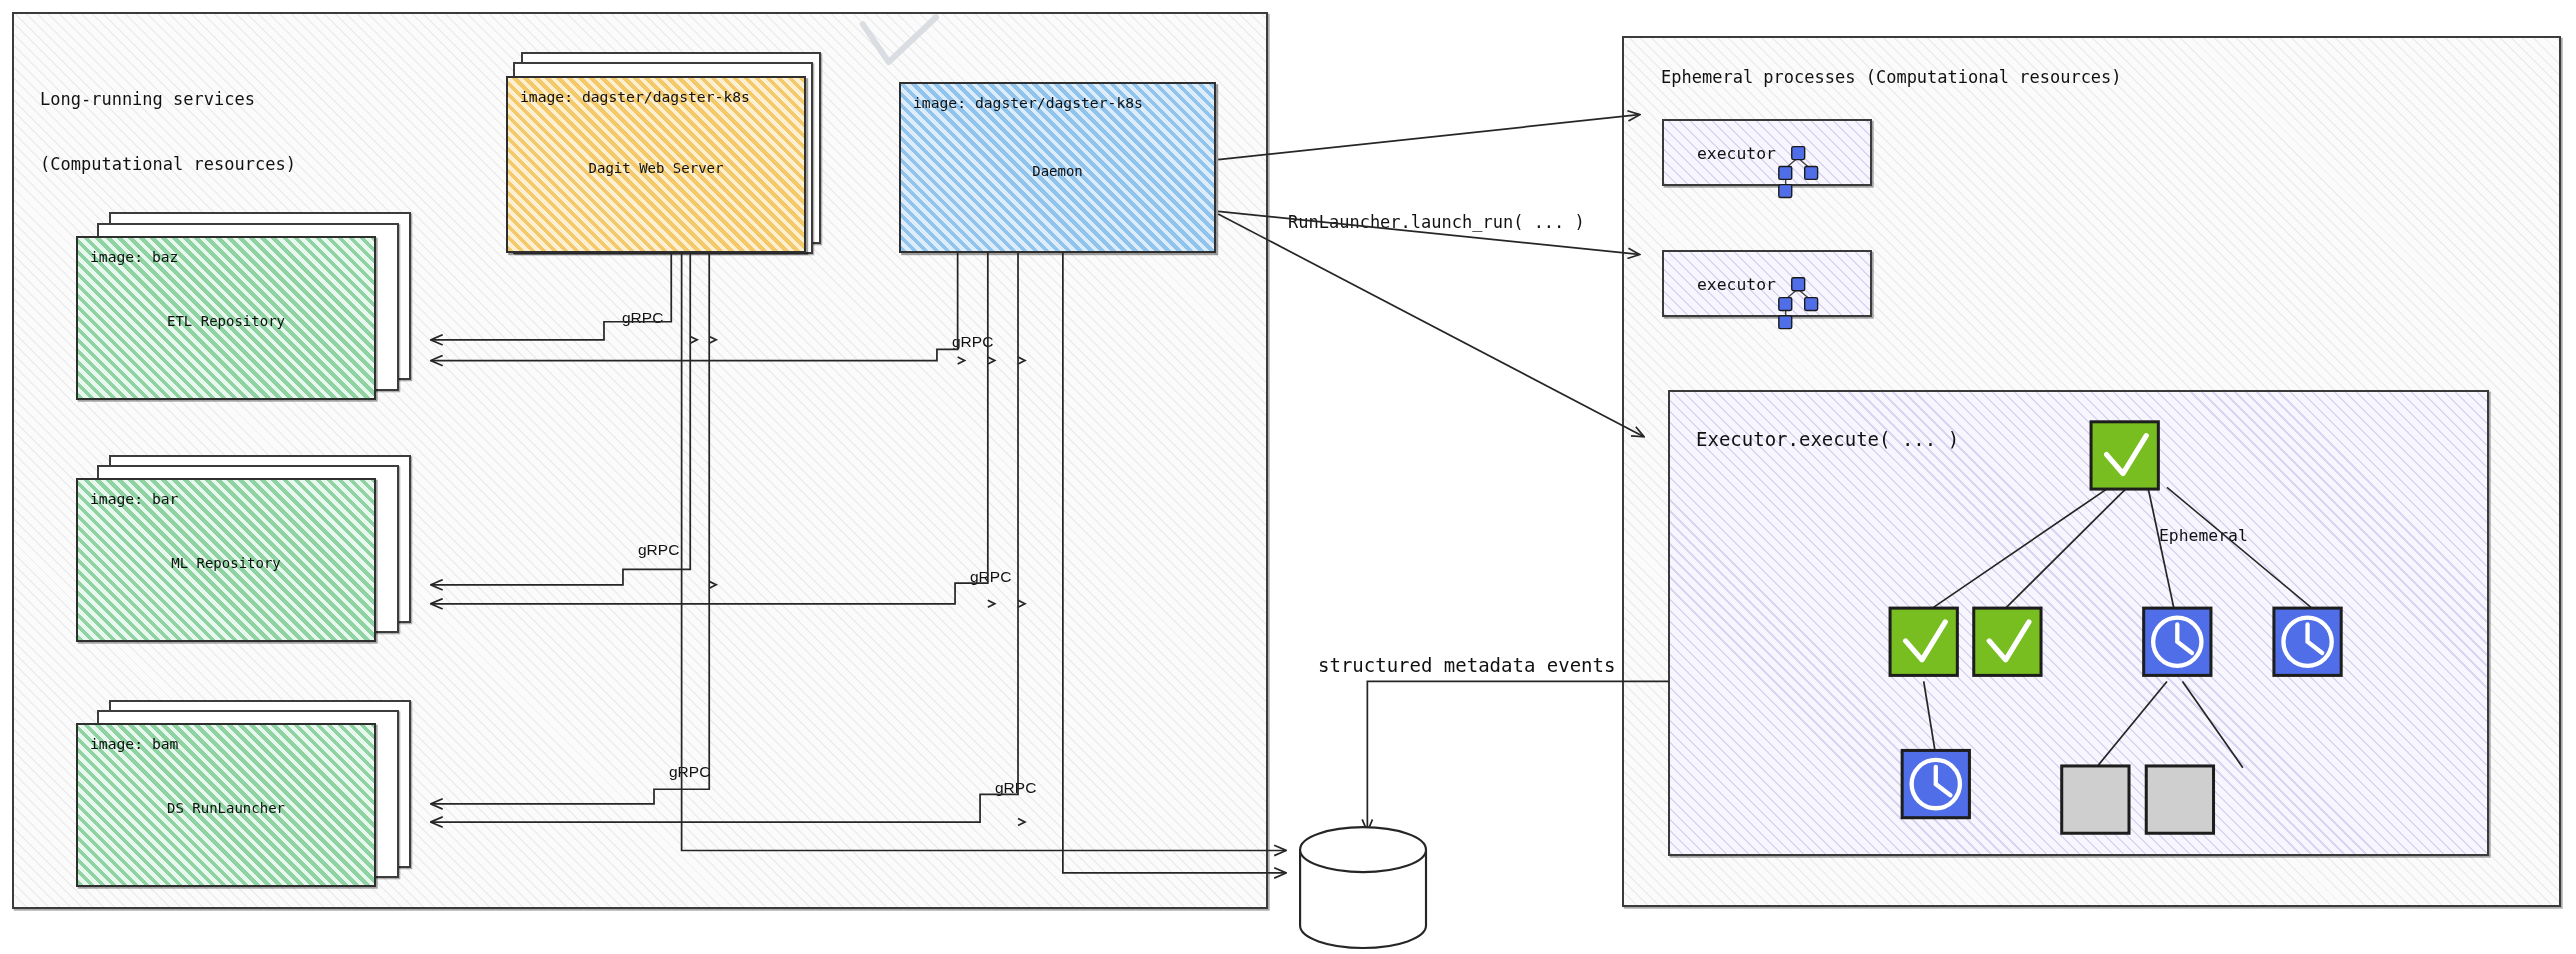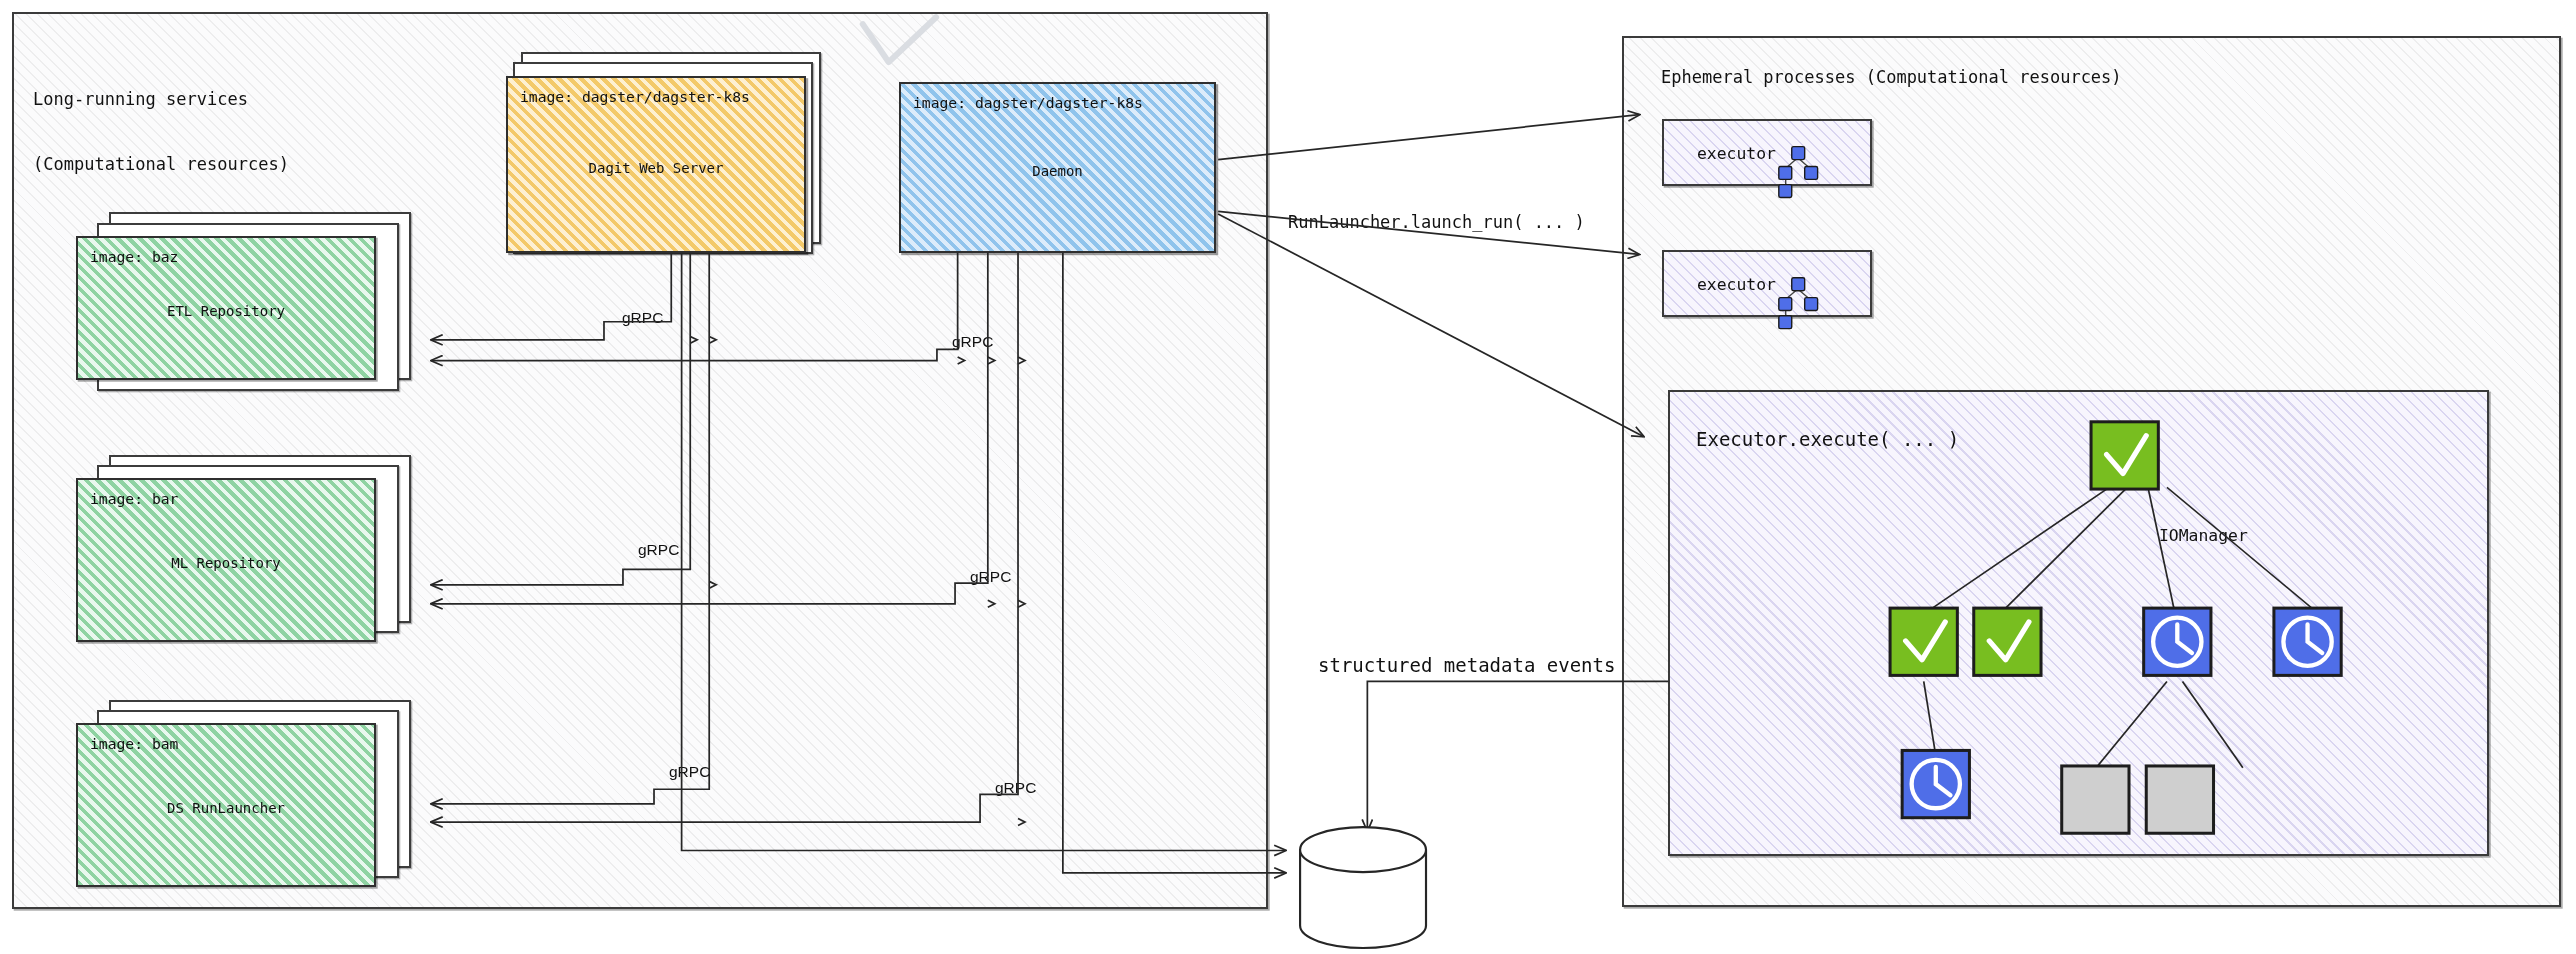--- a/index.html
+++ b/index.html
@@ -71,40 +71,40 @@
 <body>
 
 <div id="stage">
 
   <div class="container-box hatch-light" style="left:12px;top:12px;width:1256px;height:897px;"></div>
 
   <svg class="layer" viewBox="0 0 2986 1106" width="2576" height="954">
     <polyline points="1000,28 1030,72 1085,20" fill="none" stroke="#dadde2" stroke-width="7" stroke-linecap="round" stroke-linejoin="round"></polyline>
   </svg>
 
-  <div class="container-title mono" style="left:33px;top:46px;">
+  <div class="container-title mono" style="left:40px;top:46px;">
     <div>Long-running services</div>
     <div>(Computational resources)</div>
   </div>
 
   <div class="sheet" style="left:521px;top:52px;width:300px;height:192px;"></div>
   <div class="sheet" style="left:513px;top:62px;width:300px;height:192px;"></div>
   <div class="node hatch-orange" style="left:506px;top:76px;width:300px;height:177px;box-shadow:2.2px 2.2px 0 rgba(0,0,0,0.38);">
     <span class="img mono">image: dagster/dagster-k8s</span>
     <span class="nm mono">Dagit Web Server</span>
   </div>
 
   <div class="node hatch-blue" style="left:899px;top:82px;width:317px;height:171px;box-shadow:2.2px 2.2px 0 rgba(0,0,0,0.38);">
     <span class="img mono">image: dagster/dagster-k8s</span>
     <span class="nm mono">Daemon</span>
   </div>
 
   <div class="sheet" style="left:109px;top:212px;width:302px;height:168px;"></div>
   <div class="sheet" style="left:97px;top:223px;width:302px;height:168px;"></div>
-  <div class="node hatch-green" style="left:76px;top:236px;width:300px;height:144px;box-shadow:1.7px 1.7px 0 rgba(0,0,0,0.35);">
+  <div class="node hatch-green" style="left:76px;top:236px;width:300px;height:164px;box-shadow:1.7px 1.7px 0 rgba(0,0,0,0.35);">
     <span class="img mono">image: baz</span>
     <span class="nm mono">ETL Repository</span>
   </div>
 
   <div class="sheet" style="left:109px;top:455px;width:302px;height:168px;"></div>
   <div class="sheet" style="left:97px;top:465px;width:302px;height:168px;"></div>
   <div class="node hatch-green" style="left:76px;top:478px;width:300px;height:164px;box-shadow:1.7px 1.7px 0 rgba(0,0,0,0.35);">
     <span class="img mono">image: bar</span>
     <span class="nm mono">ML Repository</span>
   </div>
@@ -121,21 +121,21 @@
 
   <div class="exec-box hatch-lav" style="left:1662px;top:119px;width:210px;height:67px;">
     <span class="exec-label mono">executor</span>
   </div>
   <div class="exec-box hatch-lav" style="left:1662px;top:250px;width:210px;height:67px;">
     <span class="exec-label mono">executor</span>
   </div>
 
   <div class="exec-box hatch-lav" style="left:1668px;top:390px;width:821px;height:466px;"></div>
   <div class="container-title mono" style="left:1696px;top:429px;font-size:19px;">Executor.execute( ... )</div>
-  <div class="container-title mono" style="left:2159px;top:525px;font-size:16.4px;">IOManager</div>
+  <div class="container-title mono" style="left:2159px;top:525px;font-size:16.4px;">Ephemeral</div>
 
   <div class="edge-label mono" style="left:1288px;top:212px;font-size:17px;">RunLauncher.launch_run( ... )</div>
   <div class="edge-label mono" style="left:1318px;top:654px;font-size:19px;">structured metadata events</div>
 
   <div class="edge-label sans" style="left:604px;top:309px;font-size:15.5px;">gRPC</div>
   <div class="edge-label sans" style="left:934px;top:333px;font-size:15.5px;">gRPC</div>
   <div class="edge-label sans" style="left:620px;top:541px;font-size:15.5px;">gRPC</div>
   <div class="edge-label sans" style="left:952px;top:568px;font-size:15.5px;">gRPC</div>
   <div class="edge-label sans" style="left:651px;top:763px;font-size:15.5px;">gRPC</div>
   <div class="edge-label sans" style="left:977px;top:779px;font-size:15.5px;">gRPC</div>

